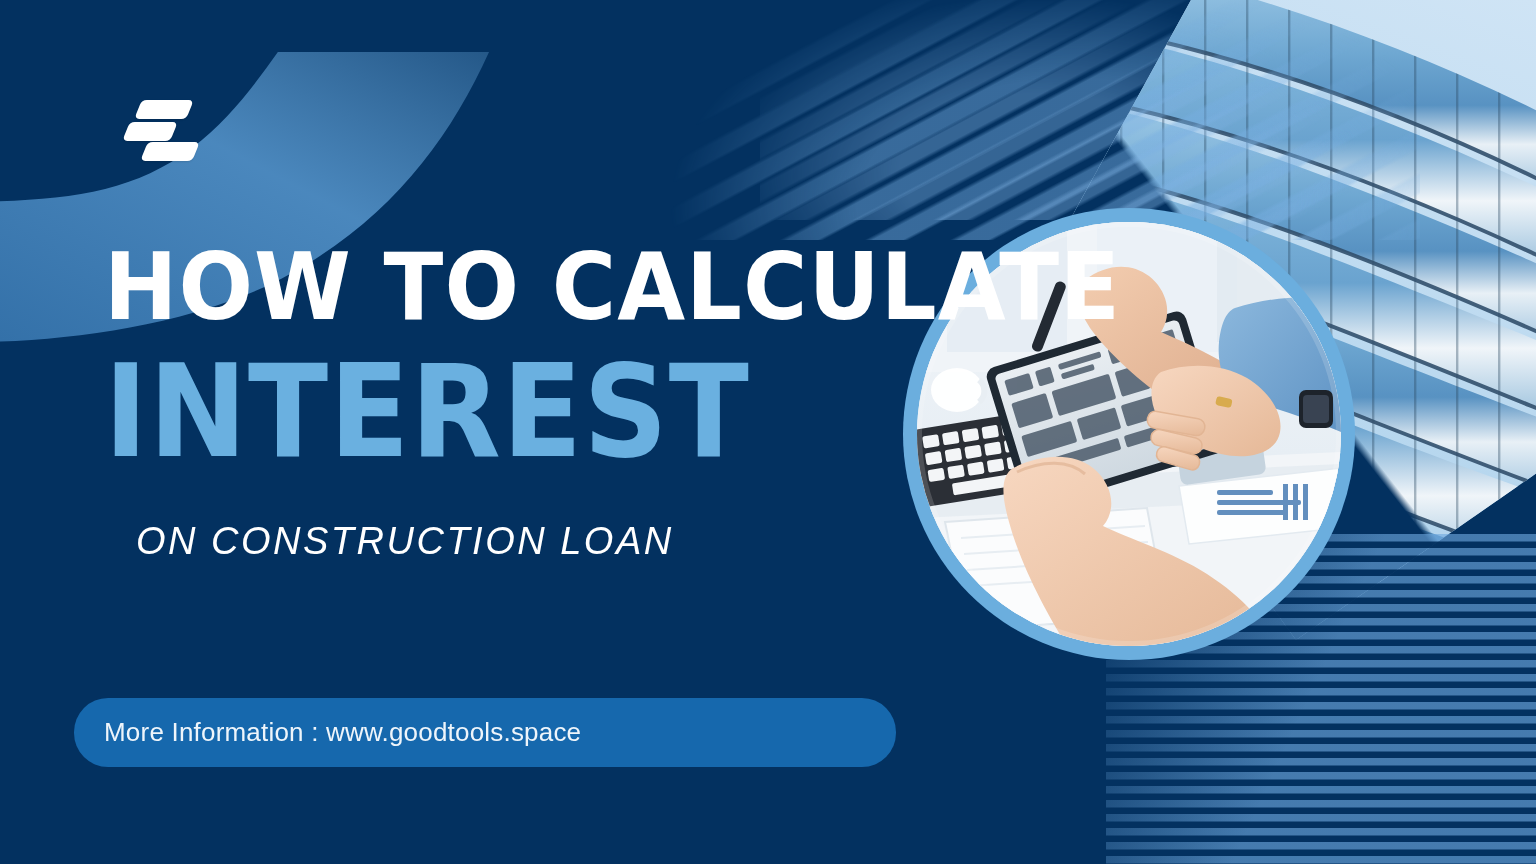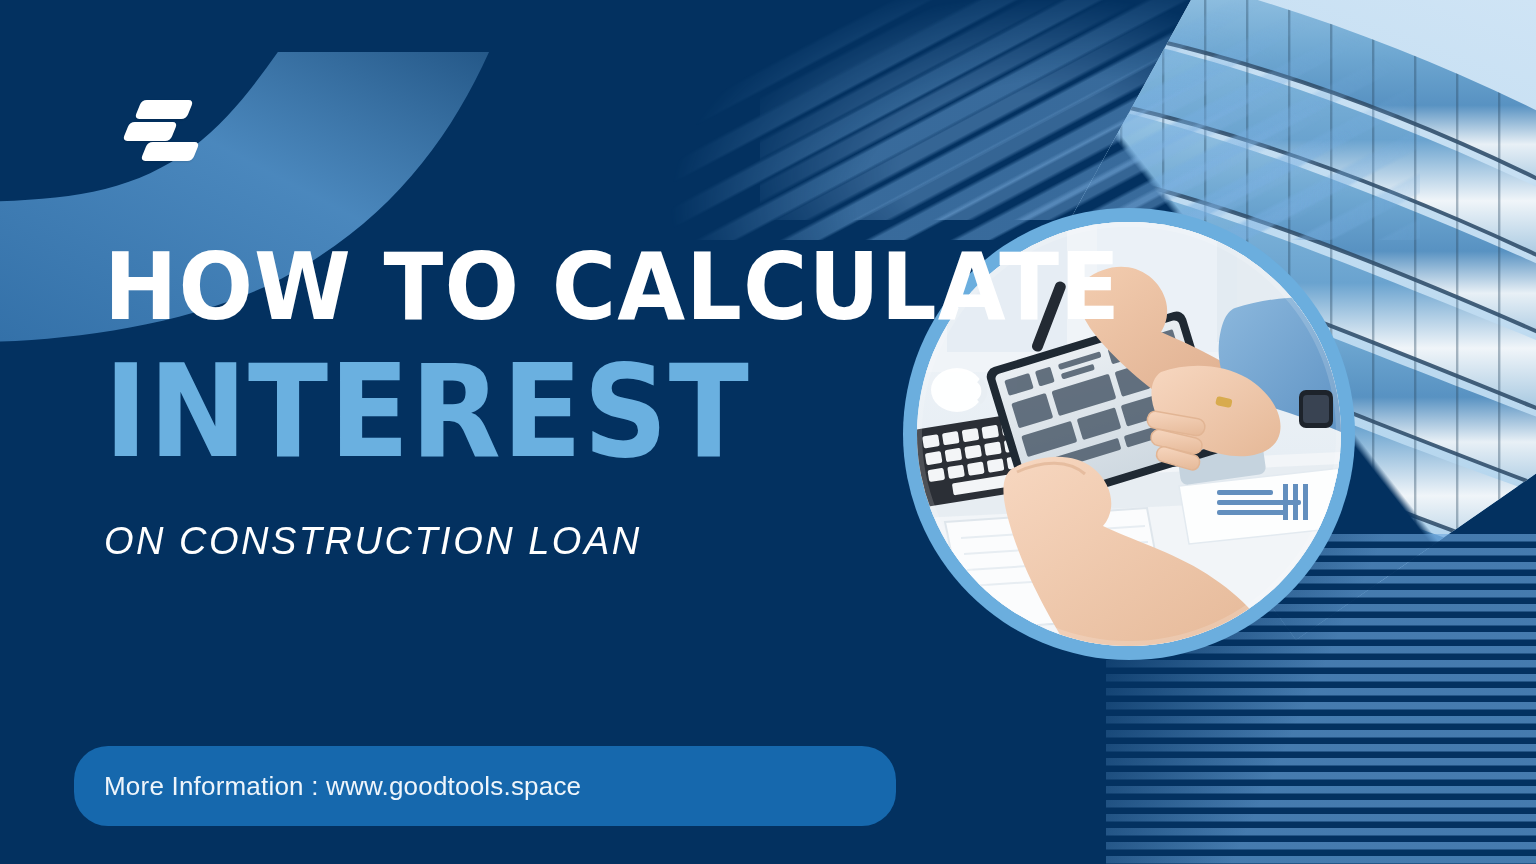--- a/index.html
+++ b/index.html
@@ -135,29 +135,30 @@
     white-space:nowrap;
   }
   #subtitle{
     margin-top:44px;
     font-size:38px;
     font-style:italic;
     font-weight:400;
     letter-spacing:2.5px;
     color:#ffffff;
     white-space:nowrap;
+    margin-left:32px;
   }
 
   
   #cta{
     position:absolute; left:74px; top:698px;
-    width:822px; height:80px;
+    width:822px; height:69px;
     background:#1668AD;
     border-radius:34px;
-    display:flex; align-items:center;margin-top:48px;
+    display:flex; align-items:center;
   }
   #cta-text{
     margin-left:30px;
     color:#eef5fb;
     font-size:26px;
     letter-spacing:.2px;
     white-space:nowrap;
   }
 </style>
 </head>

